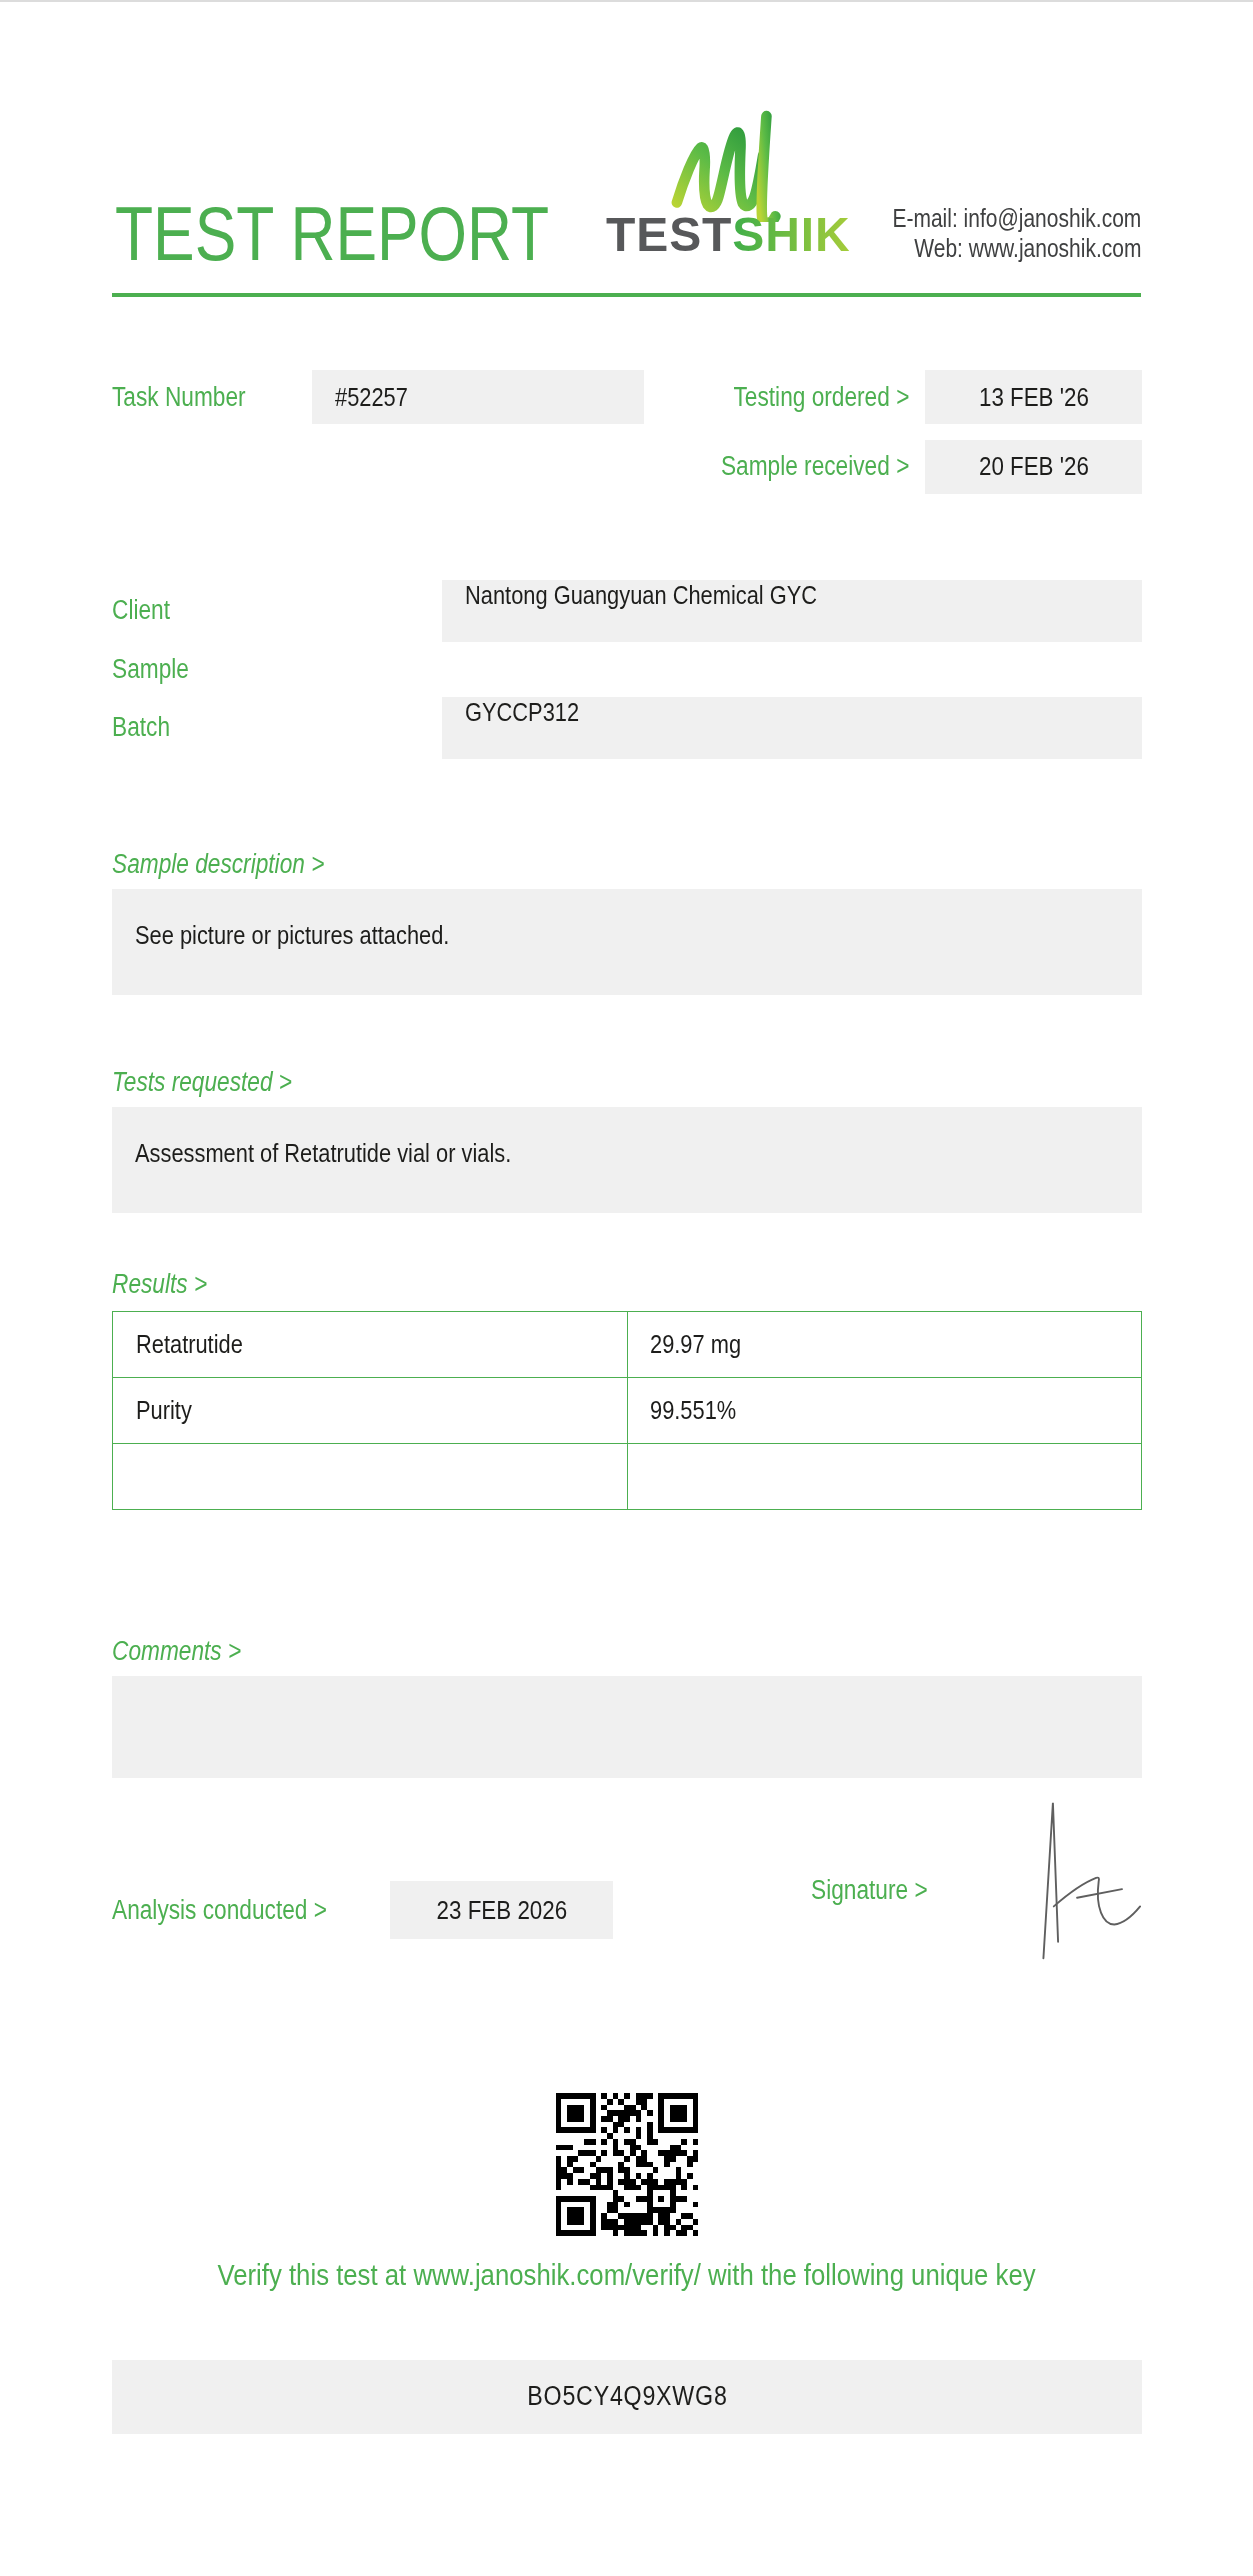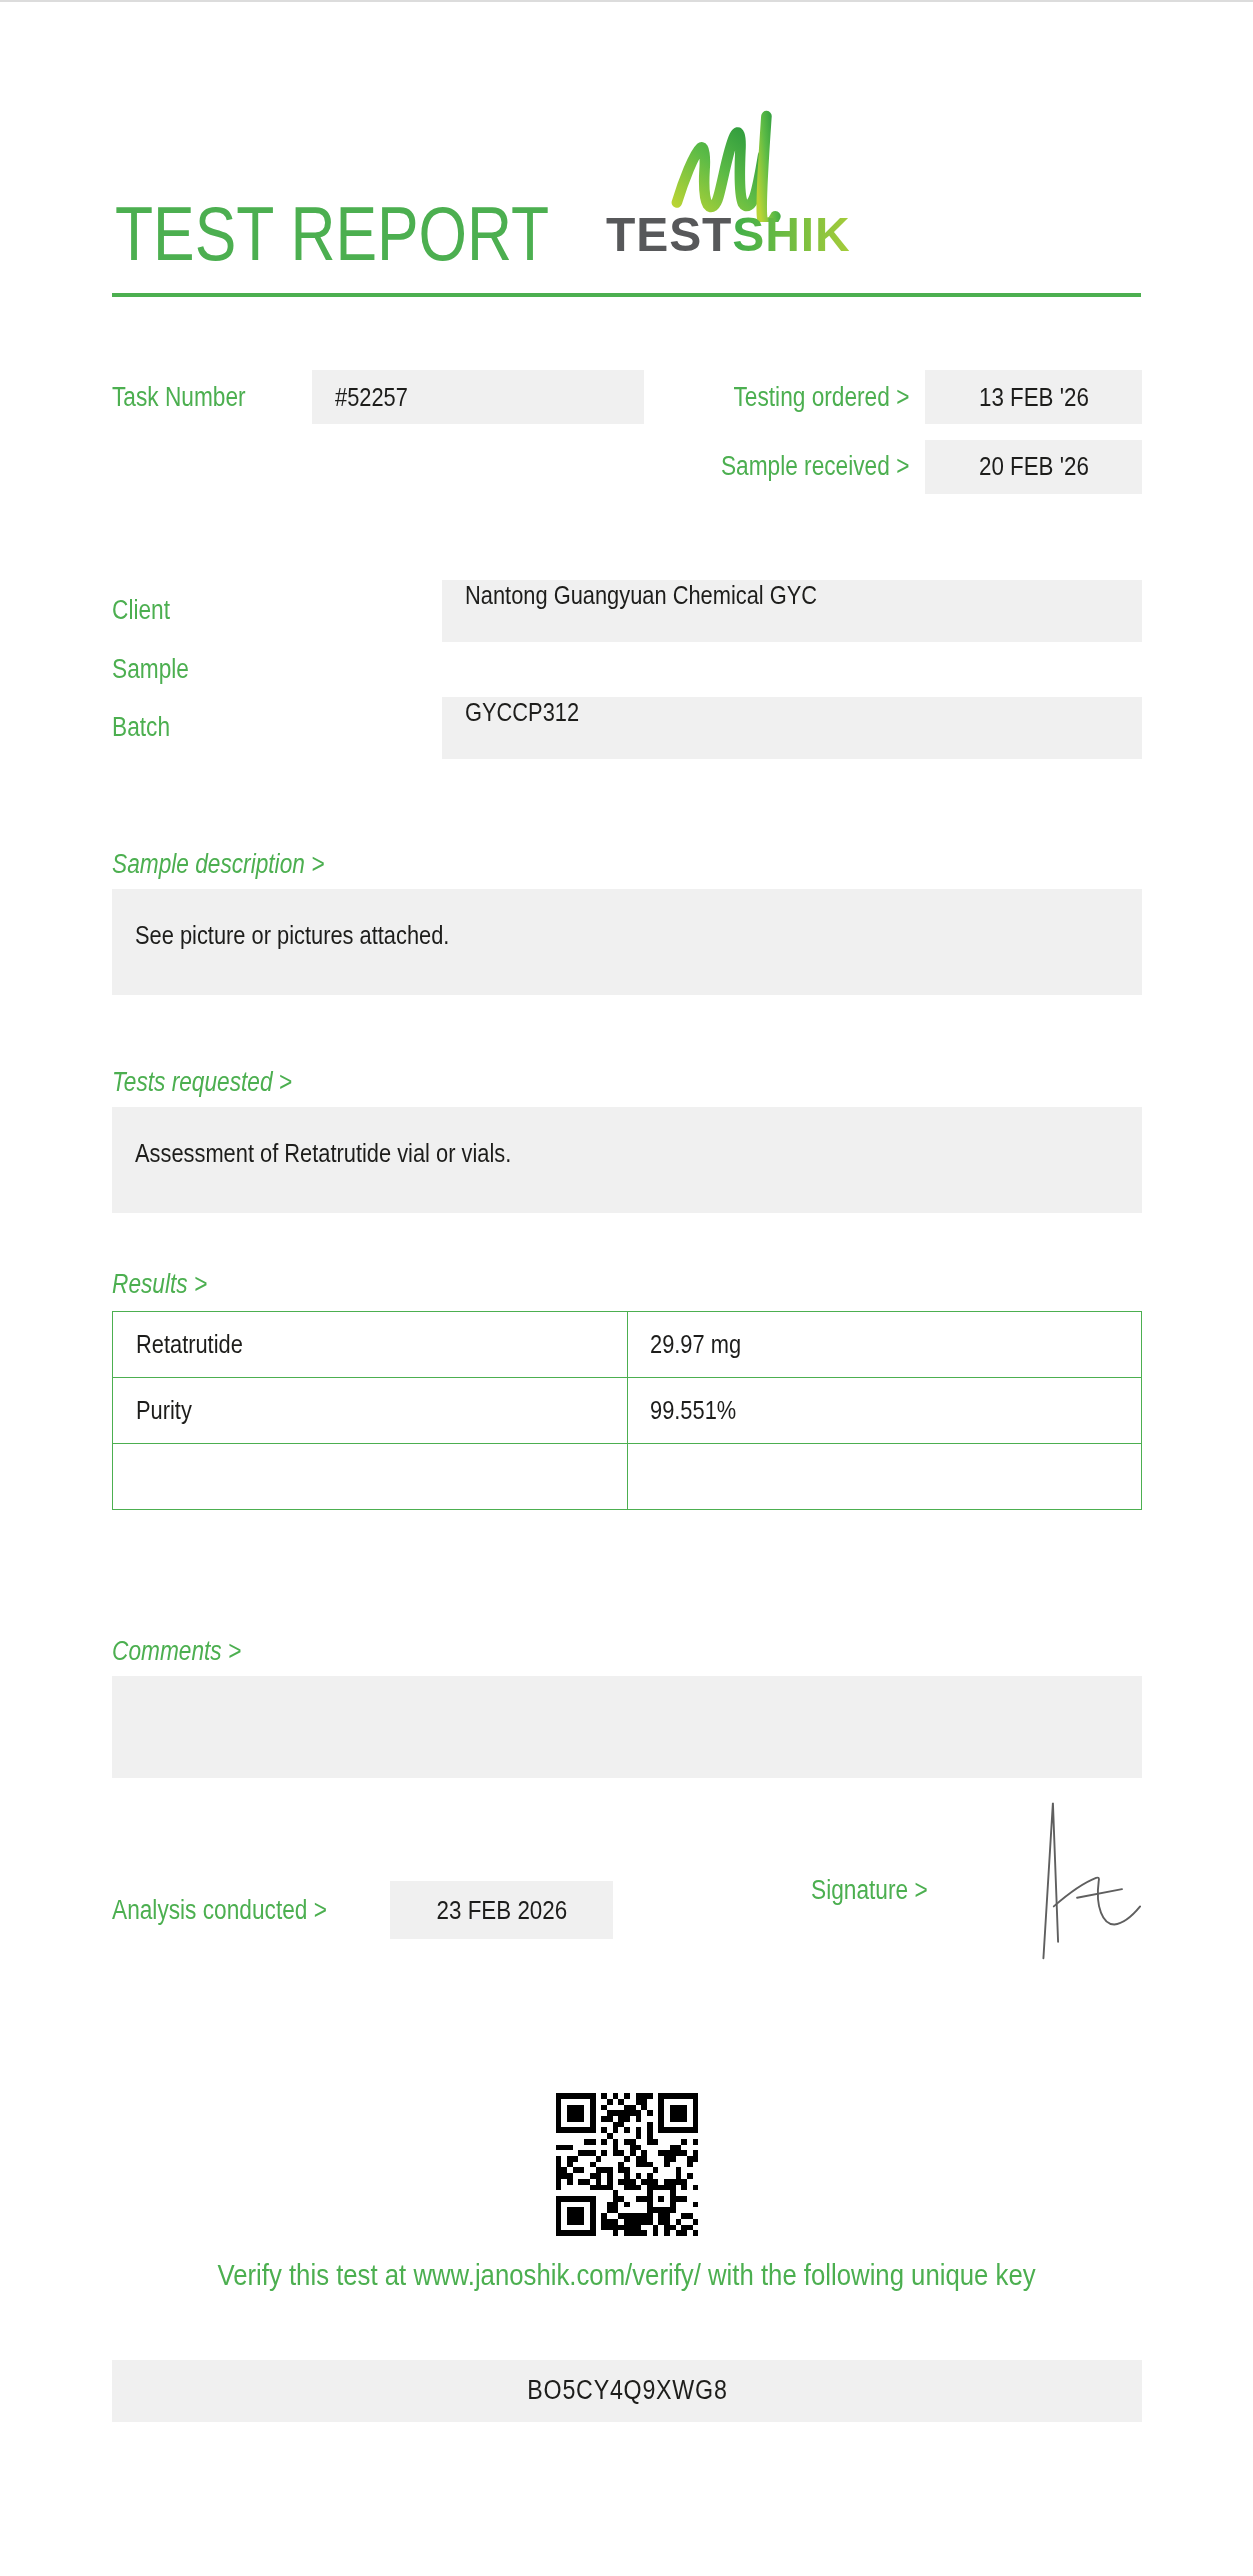--- a/index.html
+++ b/index.html
@@ -82,21 +82,21 @@
   .analysis-box{width:223px;height:58px;background:var(--box);display:flex;
     align-items:center;justify-content:center;font-size:26px;}
   .sig-label{position:absolute;left:699px;top:80px;font-size:27px;line-height:36px;color:var(--green);}
   .sig-svg{position:absolute;left:915px;top:1.7px;}
 
   
   .qr{margin:118px auto 0;width:143px;height:143px;display:grid;
     grid-template-columns:repeat(25,1fr);grid-template-rows:repeat(25,1fr);}
   .verify{margin-top:22.5px;text-align:center;font-size:28.6px;color:var(--green);}
   .verify .cx-c{transform:scaleX(.9);}
-  .key-box{margin-top:68px;height:62px;background:var(--box);display:flex;
+  .key-box{margin-top:68px;height:74px;background:var(--box);display:flex;
     align-items:center;justify-content:center;font-size:27px;letter-spacing:0.9px;}
 </style>
 </head>
 <body>
 
 <div class="top-edge"></div>
 
 <header class="hdr">
   <h1 class="title"><span class="cx">TEST REPORT</span></h1>
 
@@ -110,20 +110,24 @@
         </linearGradient>
       </defs>
       <g fill="none" stroke="url(#gmark)" stroke-width="13" stroke-linecap="round" stroke-linejoin="round">
         <path d="M7,116 C15,90 28,56 36,49 C41,45 42,62 41,76 C40,94 40,111 45,119 C49,125 55,120 58,109 C64,88 70,50 78,34 C83,24 86,34 85,52 C84,76 83,106 88,117 C92,124 99,120 103,107 C107,94 110,76 113,58"></path>
         <path d="M117,10 C114,54 109,122 112,136 C114,145 124,142 128,133"></path>
       </g>
     </svg>
     <div class="wordmark"><span class="wm-jano">TEST</span><span class="wm-shik">SHIK</span></div>
   </div>
 
+  <div class="contact">
+    <div><span class="cx-r">E-mail: info@janoshik.com</span></div>
+    <div><span class="cx-r">Web: www.janoshik.com</span></div>
+  </div>
 
   <div class="rule"></div>
 </header>
 
 <div class="content">
 
   <div class="meta">
     <div class="task">
       <span class="task-label"><span class="cx">Task Number</span></span>
       <div class="task-box">

